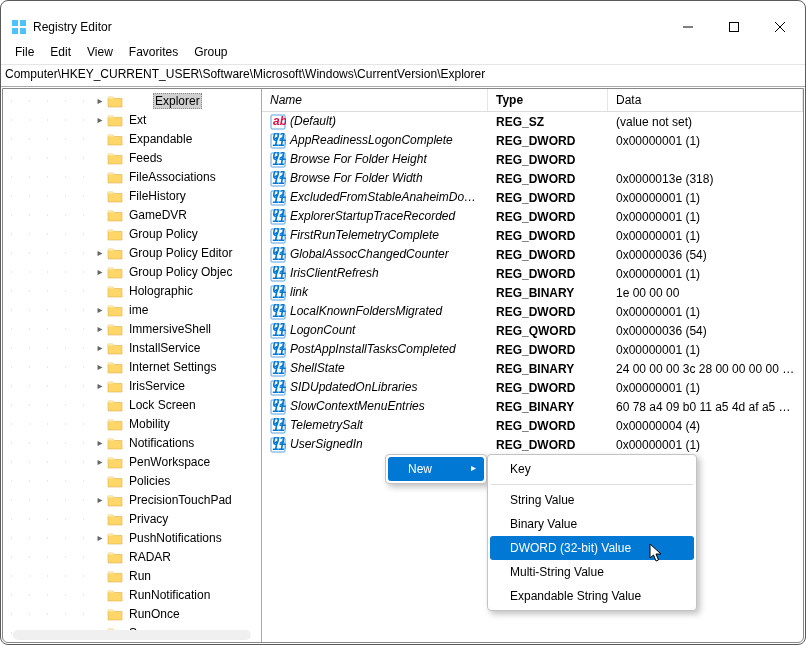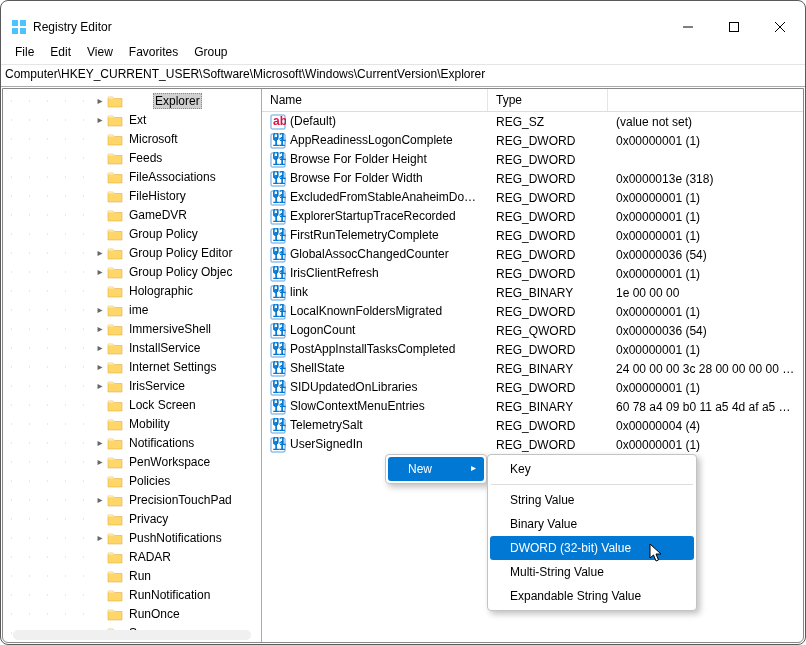--- a/index.html
+++ b/index.html
@@ -19,22 +19,22 @@
 .expander { width:14px; display:inline-flex; justify-content:center; color:#666; cursor:default; font-size:10px; }
 .expander.none { visibility:hidden; }
 .folder-icon { width:16px; height:14px; display:inline-block; margin-right:4px; }
 .tree-label { padding:0 2px; }
 .tree-label.sel { background:#d0d0d0; border:1px dotted #888; padding:0 1px;margin-left:26px; }
 .guide { width:18px; display:inline-block; position:relative; }
 .guide::before { content:""; position:absolute; left:8px; top:-1px; bottom:-1px; border-left:1px solid #e8e8e8; }
 .list-panel { flex:1; overflow:auto; position:relative; }
 .list-header { display:flex; border-bottom:1px solid #ddd; height:23px; align-items:center; position:sticky; top:0; background:#fff; }
 .list-header > div { padding:4px 8px; border-right:1px solid #e5e5e5; }
-.col-name { width:226px; }
-.col-type { width:120px; }
+.col-name { width:226px;font-style:italic; }
+.col-type { width:120px;font-weight:bold; }
 .col-data { flex:1; }
 .list-row { display:flex; height:19px; align-items:center; white-space:nowrap; }
 .list-row > div { padding:0 8px; overflow:hidden; text-overflow:ellipsis; }
 .val-icon { width:16px; height:16px; display:inline-block; vertical-align:middle; margin-right:4px; }
 .context-menu { position:absolute; background:#fff; border:1px solid #c3c3c3; box-shadow:3px 3px 6px rgba(0,0,0,0.25); padding:2px; border-radius:4px; }
 .ctx-item { padding:5px 28px 5px 20px; cursor:default; position:relative; font-size:12px; }
 .ctx-item.sel { background:#0078d4; color:#fff; border-radius:3px; }
 .ctx-item.arrow::after { content:"▸"; position:absolute; right:8px; font-size:10px; }
 .ctx-item.sel.arrow::after { color:#fff; }
 .ctx-sep { height:1px; background:#ddd; margin:3px 1px; }
@@ -115,21 +115,21 @@
           <div class="tree-row">
             <span class="guide"></span>
             <span class="guide"></span>
             <span class="guide"></span>
             <span class="guide"></span>
             <span class="guide"></span>
             <span class="expander none"></span>
             <span class="folder-icon"><svg viewBox="0 0 16 14" width="16" height="14">
                 <use href="#folder-ic"></use>
               </svg></span>
-            <span class="tree-label">Microsoft</span>
+            <span class="tree-label">Expandable</span>
           </div>
           <div class="tree-row">
             <span class="guide"></span>
             <span class="guide"></span>
             <span class="guide"></span>
             <span class="guide"></span>
             <span class="guide"></span>
             <span class="expander none"></span>
             <span class="folder-icon"><svg viewBox="0 0 16 14" width="16" height="14">
                 <use href="#folder-ic"></use>
@@ -449,20 +449,21 @@
             <span class="tree-label">Search</span>
           </div>
         </div>
       <div class="scrollbar-hint"></div>
     </div>
   </div>
   <div class="list-panel">
     <div class="list-header">
       <div class="col-name">Name</div>
       <div class="col-type">Type</div>
+      <div class="col-data">Data</div>
     </div>
     <div id="list-body">
         <div class="list-row">
           <div class="col-name"><span class="val-icon"><svg viewBox="0 0 16 16" width="16" height="16">
                 <use href="#sz-ic"></use>
               </svg></span><span>(Default)</span></div>
           <div class="col-type">REG_SZ</div>
           <div class="col-data">(value not set)</div>
         </div>
         <div class="list-row">

